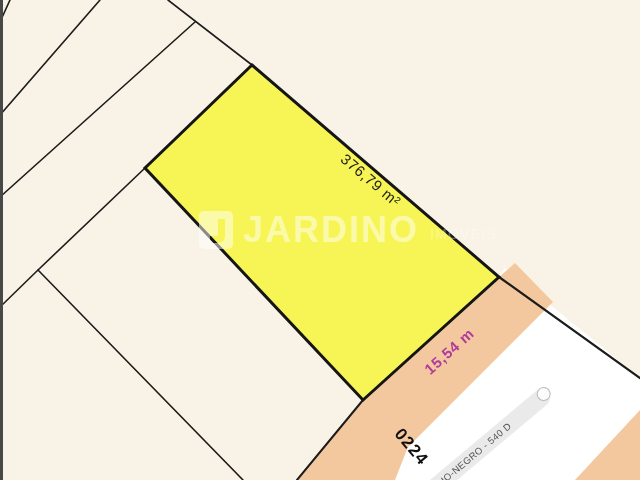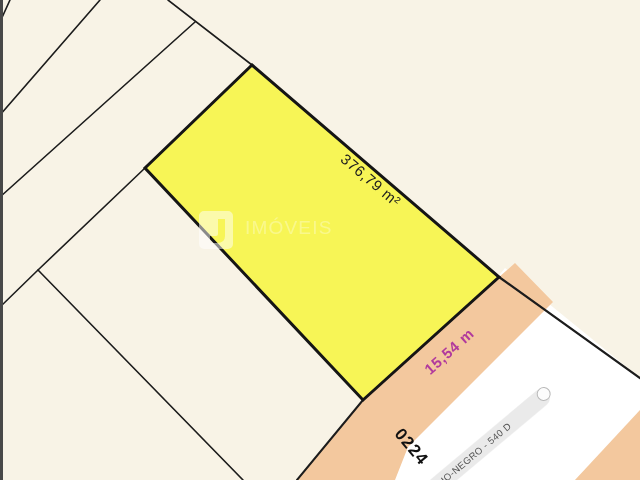--- a/index.html
+++ b/index.html
@@ -25,23 +25,23 @@
   .watermark{
     position:absolute;left:198px;top:210px;
     display:flex;align-items:flex-start;gap:9px;
     pointer-events:none;
   }
   .wm-brand{
     font-size:36px;font-weight:700;letter-spacing:2px;line-height:40px;
     color:rgba(255,255,255,.50);
   }
   .wm-suffix{
-    font-size:19px;font-weight:400;letter-spacing:1.2px;line-height:15px;
+    font-size:14px;font-weight:400;letter-spacing:1.2px;line-height:15px;
     color:rgba(255,255,255,.32);
-    margin-top:10px;margin-left:2px;
+    margin-top:17px;margin-left:2px;
   }
   .street-pill{
     position:absolute;left:406px;top:503px;width:185px;height:17px;
     border-radius:9px;transform-origin:0 50%;
     transform:rotate(-40deg);
     display:flex;align-items:center;
     box-shadow:0 0 0 .5px rgba(0,0,0,.04);
   }
   .street-pill .pill-text{
     font-size:9.5px;letter-spacing:.4px;padding-left:40px;
@@ -83,20 +83,21 @@
     <line x1="1.5" y1="0" x2="1.5" y2="480" stroke-width="3" stroke="#484848"></line>
   </svg>
 
   <div class="maplabel area-label" style="left: 371px; top: 180px; color: rgb(29, 29, 29);">376,79 m²</div>
 
   <div class="watermark">
     <svg width="36" height="40" viewBox="0 0 36 40">
       <path fill="rgba(255,255,255,0.5)" fill-rule="evenodd" d="M6,1 h24 a5,5 0 0 1 5,5 v28 a5,5 0 0 1 -5,5 h-24 a5,5 0 0 1 -5,-5 v-28 a5,5 0 0 1 5,-5 Z
                M20,9 h7 v17 q0,7 -8,7 h-7 v-7 h6 q2,0 2,-2 Z"></path>
     </svg>
+    <span class="wm-brand">JARDINO</span>
     <span class="wm-suffix">IMÓVEIS</span>
   </div>
 
   <div class="maplabel frontage-label" style="left: 449px; top: 351px; color: rgb(177, 58, 157);">15,54 m</div>
 
   <div class="maplabel block-label" style="left: 411px; top: 447px; color: rgb(17, 17, 17);">0224</div>
 
   <div class="street-pill" style="background-color: rgb(234, 234, 234);">
     <span class="pill-text" style="color: rgb(85, 85, 85);">RIO-NEGRO - 540 D</span>
     <span class="endpoint"></span>

